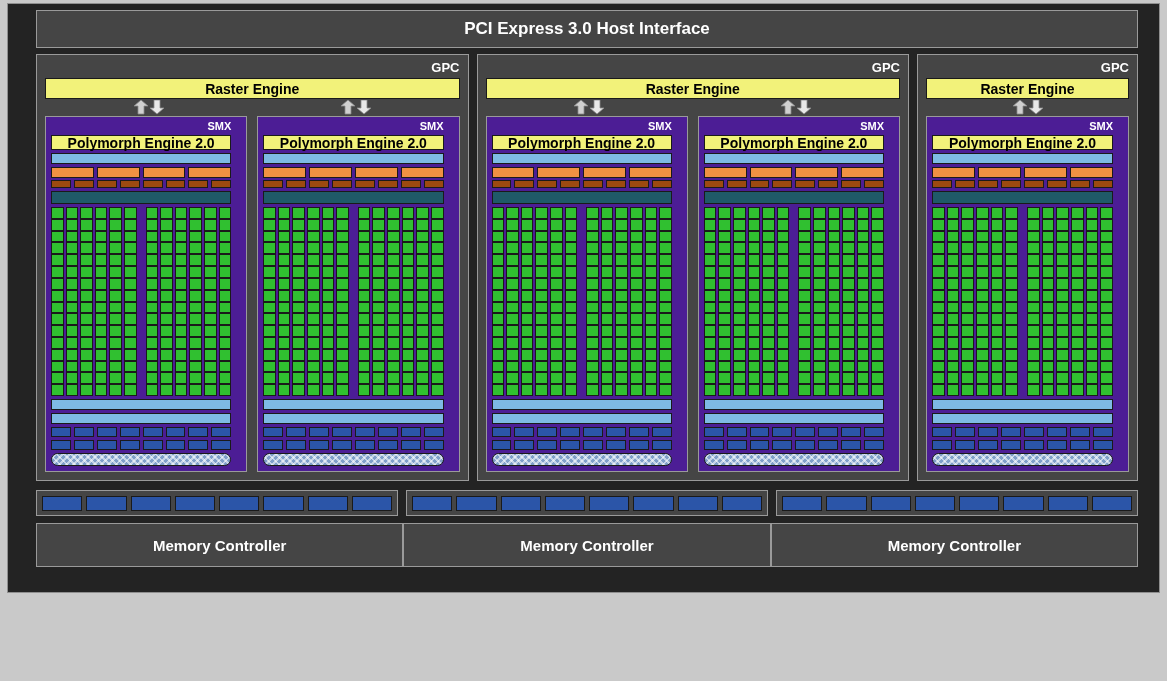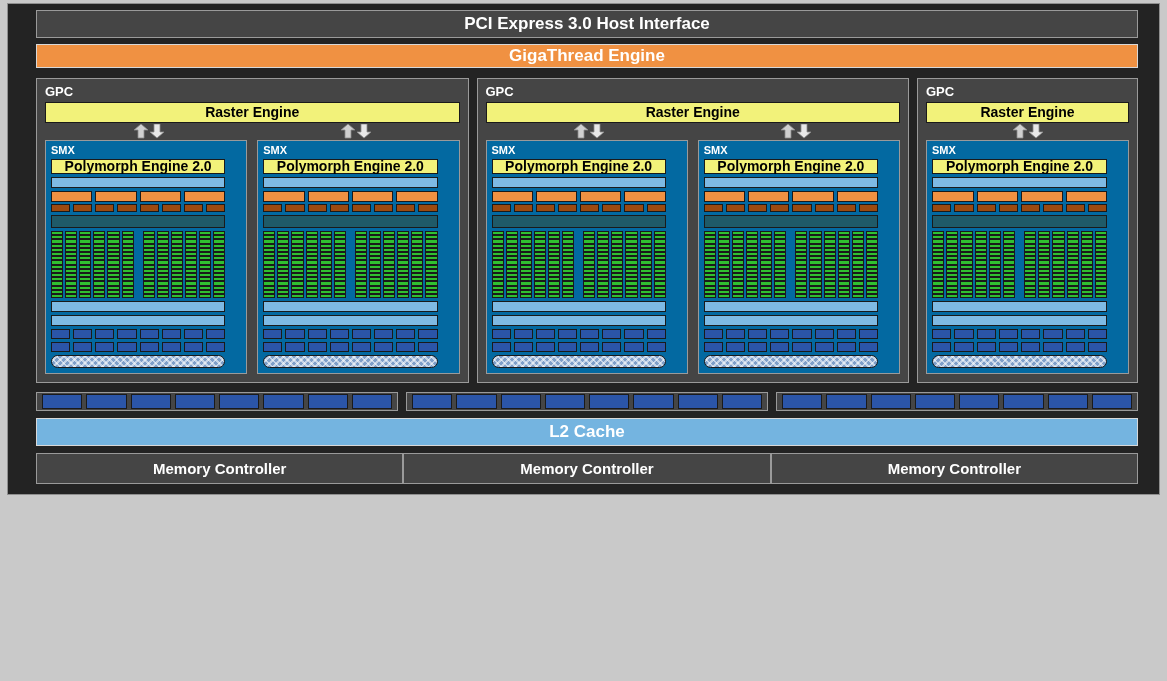--- a/index.html
+++ b/index.html
@@ -9,26 +9,27 @@
     height: 681px;
     background: #c9c9c9;
     font-family: "Liberation Sans", sans-serif;
     overflow: hidden;
   }
 
   
   #die {
     position: absolute;
     left: 7px; top: 3px;
-    width: 1153px; height: 492px;
+    width: 1153px; height: 590px;
     background: #232323;
     border: 1px solid #8f8f8f;
     padding: 6px 21px 10px 28px;
     display: flex;
     flex-direction: column;
+    text-align: right;
   }
 
   
   .panel {
     background: #454545;
     border: 1px solid #9a9a9a;
   }
 
   
   .host-bar {
@@ -102,23 +103,23 @@
   .arrow-cell svg { display: block; }
 
   
   .smx-row {
     display: flex;
     gap: 10px;
     flex: 1 1 auto;
   }
   .smx {
     flex: 1 1 0;
-    background: #0369a1;
+    background: #4c1d95;
     border: 1px solid #9a9a9a;
-    padding: 3px 21px 5px 5px;
+    padding: 3px 15px 5px 5px;
     display: flex;
     flex-direction: column;
   }
   .smx-label {
     color: #ffffff;
     font-size: 11px;
     font-weight: bold;
     line-height: 13px;
     margin-bottom: 2px;
   }
@@ -271,21 +272,20 @@
     font-weight: bold;
   }
 </style>
 </head>
 <body>
 
 <div id="die">
 
   <div class="panel host-bar">PCI Express 3.0 Host Interface</div>
 
-  <div class="gigathread">GigaThread Engine</div>
 
   <div class="gpc-row">
 
     <div class="gpc wide">
       <div class="gpc-label">GPC</div>
       <div class="raster">Raster Engine</div>
       <div class="arrow-strip">
         <div class="arrow-cell">
           <svg width="30" height="15" viewBox="0 0 30 15">
             <path d="M4 14 L4 6 L0 6 L7 0 L14 6 L10 6 L10 14 Z" fill="#d0d0d0" stroke="#8a8a8a" stroke-width="0.8"></path>
@@ -2162,21 +2162,20 @@
         <div class="rop"></div>
         <div class="rop"></div>
         <div class="rop"></div>
         <div class="rop"></div>
         <div class="rop"></div>
         <div class="rop"></div>
         <div class="rop"></div>
       </div>
   </div>
 
-  <div class="l2">L2 Cache</div>
 
   <div class="mc-row">
     <div class="mc">Memory Controller</div>
     <div class="mc">Memory Controller</div>
     <div class="mc">Memory Controller</div>
   </div>
 
 </div>
 
 </body></html>

